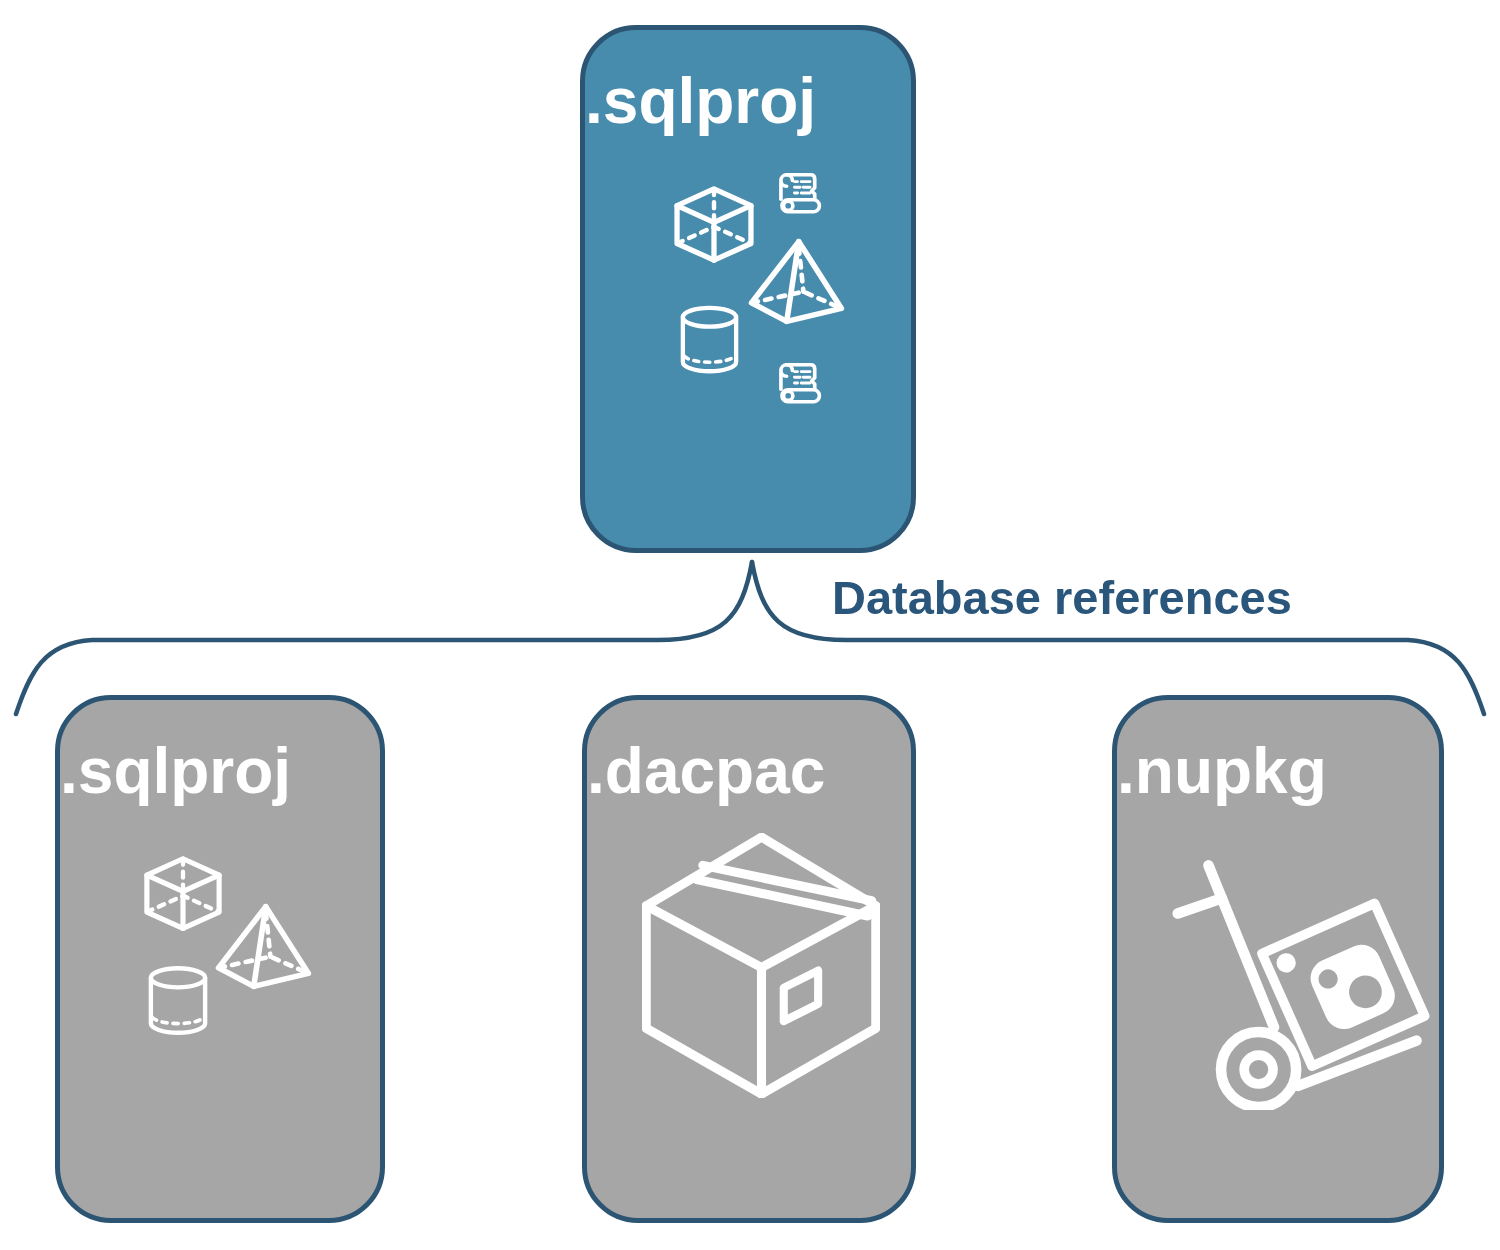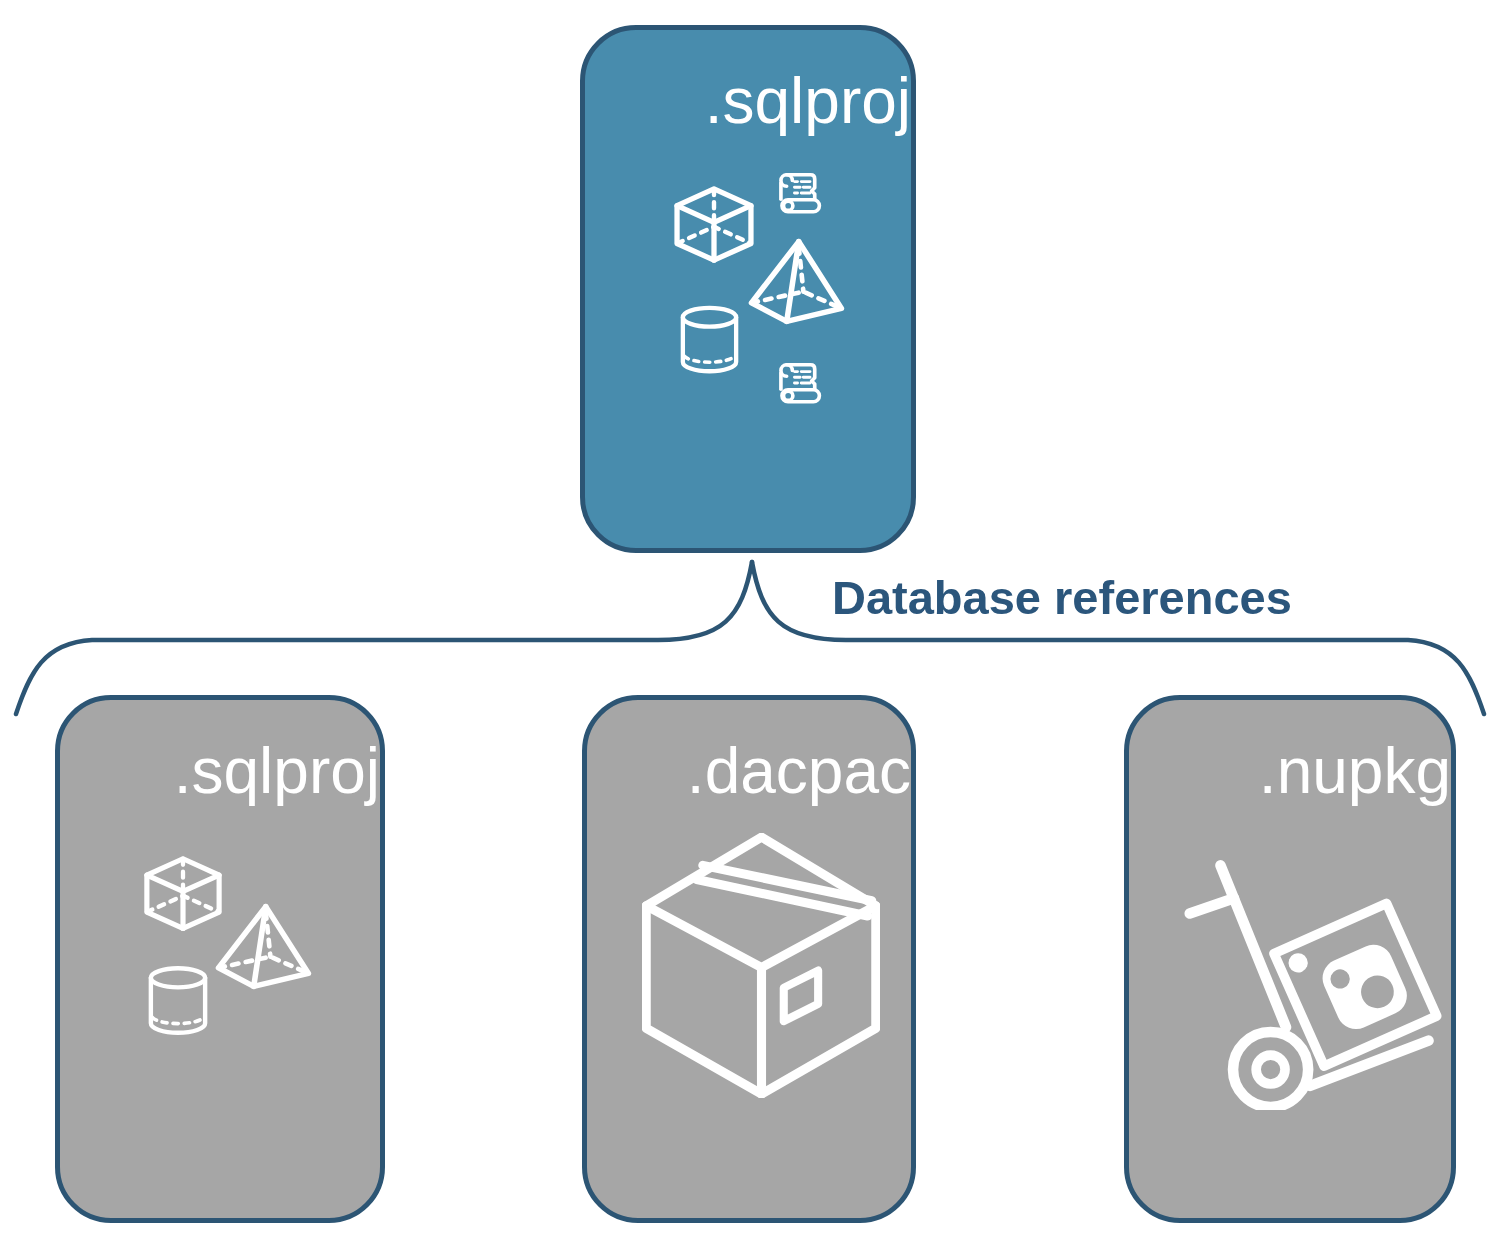--- a/index.html
+++ b/index.html
@@ -22,27 +22,27 @@
   }
   .card-root {
     left: 580px; top: 25px; width: 336px; height: 528px;
     background: var(--root-fill, #488cad);
   }
   .card-child {
     background: var(--child-fill, #a6a6a6);
     top: 695px; height: 528px;
   }
   .card-child-1 { left: 55px;  width: 330px; }
-  .card-child-2 { left: 582px; width: 334px; padding-left: 29px; }
-  .card-child-3 { left: 1112px; width: 332px; margin-left: 12px; }
+  .card-child-2 { left: 582px; width: 334px; }
+  .card-child-3 { left: 1112px; width: 332px; }
   .card-title {
     margin-top: 34px;
-    text-align: right;
+    text-align: left;
     font-size: 64px;
-    font-weight: normal;
+    font-weight: bold;
     color: var(--title-text, #ffffff);
     user-select: none;
   }
   .icon {
     position: absolute;
     color: var(--icon, #ffffff);
   }
   .brace {
     position: absolute;
     left: 0; top: 0;

